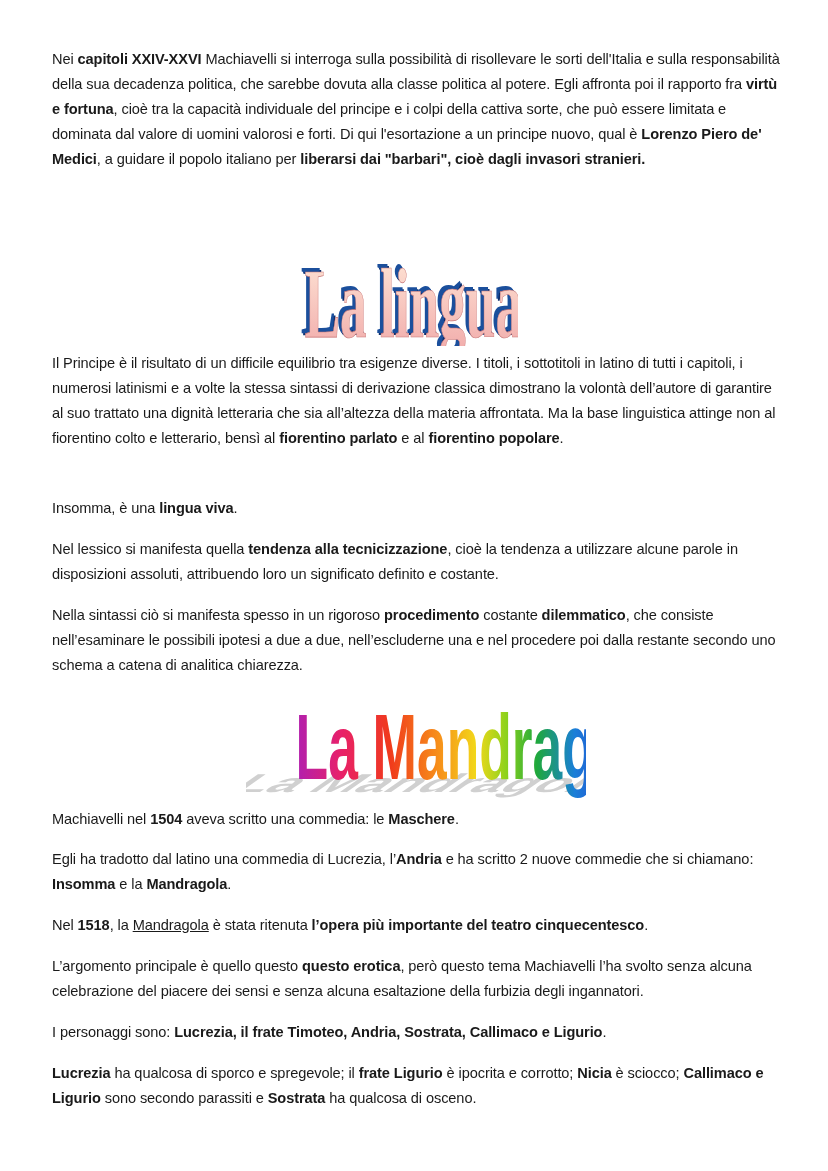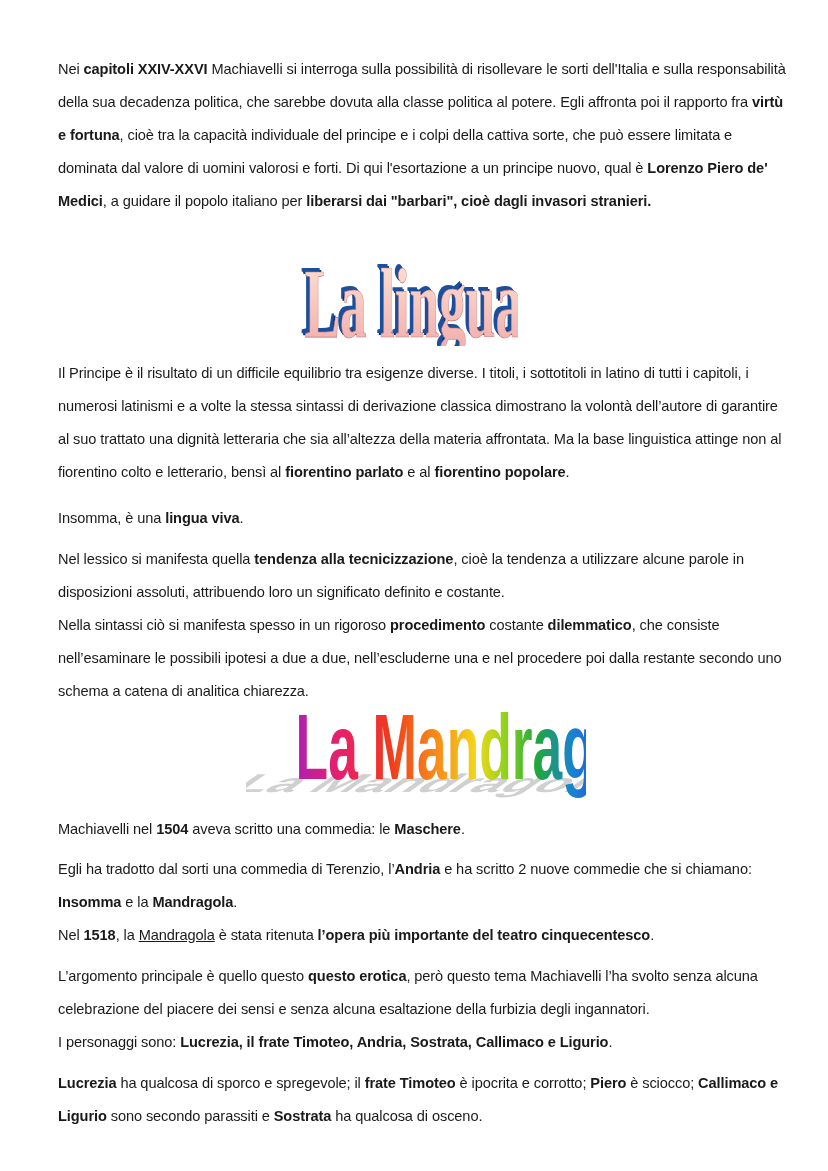--- a/index.html
+++ b/index.html
@@ -1,19 +1,19 @@
 <!DOCTYPE html>
 <html><head>
 <meta charset="utf-8">
 <style>
   html, body { margin: 0; padding: 0; background: #ffffff; }
   body { width: 828px; height: 1171px; position: relative; overflow: hidden;
          font-family: "Liberation Sans", sans-serif; color: #1a1a1a; }
   .page { position: absolute; left: 50px; top: 0; width: 728px; }
-  p { margin: 8px; font-size: 14.6px; line-height: 33px; letter-spacing: -0.1px; }
+  p { margin: 2px; font-size: 14.6px; line-height: 25px; letter-spacing: -0.1px; }
   b { font-weight: bold; }
   u { text-decoration: underline; }
 
   
   .wordart-lingua { position: absolute; left: 298px; top: 236px; width: 220px; height: 110px; }
   .wordart-lingua svg { width: 100%; height: 100%; }
 
   
   .wordart-mandragola { position: absolute; left: 246px; top: 690px; width: 340px; height: 118px; }
   .wordart-mandragola svg { width: 100%; height: 100%; }
@@ -41,37 +41,37 @@
 
   <p style="position:absolute; top:601px; width:728px;">
     <span>Nella sintassi ciò si manifesta spesso in un rigoroso </span><b>procedimento</b><span> costante </span><b>dilemmatico</b><span>, che consiste nell’esaminare le possibili ipotesi a due a due, nell’escluderne una e nel procedere poi dalla restante secondo uno schema a catena di analitica chiarezza.</span>
   </p>
 
   <p style="position:absolute; top:805px; width:728px;">
     <span>Machiavelli nel </span><b>1504</b><span> aveva scritto una commedia: le </span><b>Maschere</b><span>.</span>
   </p>
 
   <p style="position:absolute; top:845px; width:728px;">
-    <span>Egli ha tradotto dal sorti una commedia di Terenzio, l’</span><b>Andria</b><span> e ha scritto 2 nuove commedie  che si chiamano: </span><b>Insomma</b><span> e la </span><b>Mandragola</b><span>.</span>
+    <span>Egli ha tradotto dal latino una commedia di Lucrezia, l’</span><b>Andria</b><span> e ha scritto 2 nuove commedie  che si chiamano: </span><b>Insomma</b><span> e la </span><b>Mandragola</b><span>.</span>
   </p>
 
   <p style="position:absolute; top:911px; width:728px;">
     <span>Nel </span><b>1518</b><span>, la </span><u>Mandragola</u><span> è stata ritenuta </span><b>l’opera più importante del teatro cinquecentesco</b><span>.</span>
   </p>
 
   <p style="position:absolute; top:952px; width:728px;">
     <span>L’argomento principale è quello questo </span><b>questo erotica</b><span>, però questo tema Machiavelli l’ha svolto senza alcuna celebrazione del piacere dei sensi e senza alcuna esaltazione della furbizia degli ingannatori.</span>
   </p>
 
   <p style="position:absolute; top:1018px; width:728px;">
     <span>I personaggi sono: </span><b>Lucrezia, il frate Timoteo, Andria, Sostrata, Callimaco e Ligurio</b><span>.</span>
   </p>
 
   <p style="position:absolute; top:1059px; width:728px;">
-    <b>Lucrezia</b><span> ha qualcosa di sporco e spregevole; il </span><b>frate Timoteo</b><span> è ipocrita e corrotto; </span><b>Piero</b><span> è sciocco; </span><b>Callimaco e Ligurio</b><span> sono secondo parassiti e </span><b>Sostrata</b><span> ha qualcosa di osceno.</span>
+    <b>Lucrezia</b><span> ha qualcosa di sporco e spregevole; il </span><b>frate Ligurio</b><span> è ipocrita e corrotto; </span><b>Nicia</b><span> è sciocco; </span><b>Callimaco e Ligurio</b><span> sono secondo parassiti e </span><b>Sostrata</b><span> ha qualcosa di osceno.</span>
   </p>
 </div>
 
 <div class="wordart-lingua">
   <svg viewBox="0 0 220 110" xmlns="http://www.w3.org/2000/svg">
     <defs>
       <linearGradient id="faceG" x1="0" y1="0" x2="0" y2="1">
         <stop offset="0" stop-color="#ffe8d8"></stop>
         <stop offset="1" stop-color="#f0a8a8"></stop>
       </linearGradient>

